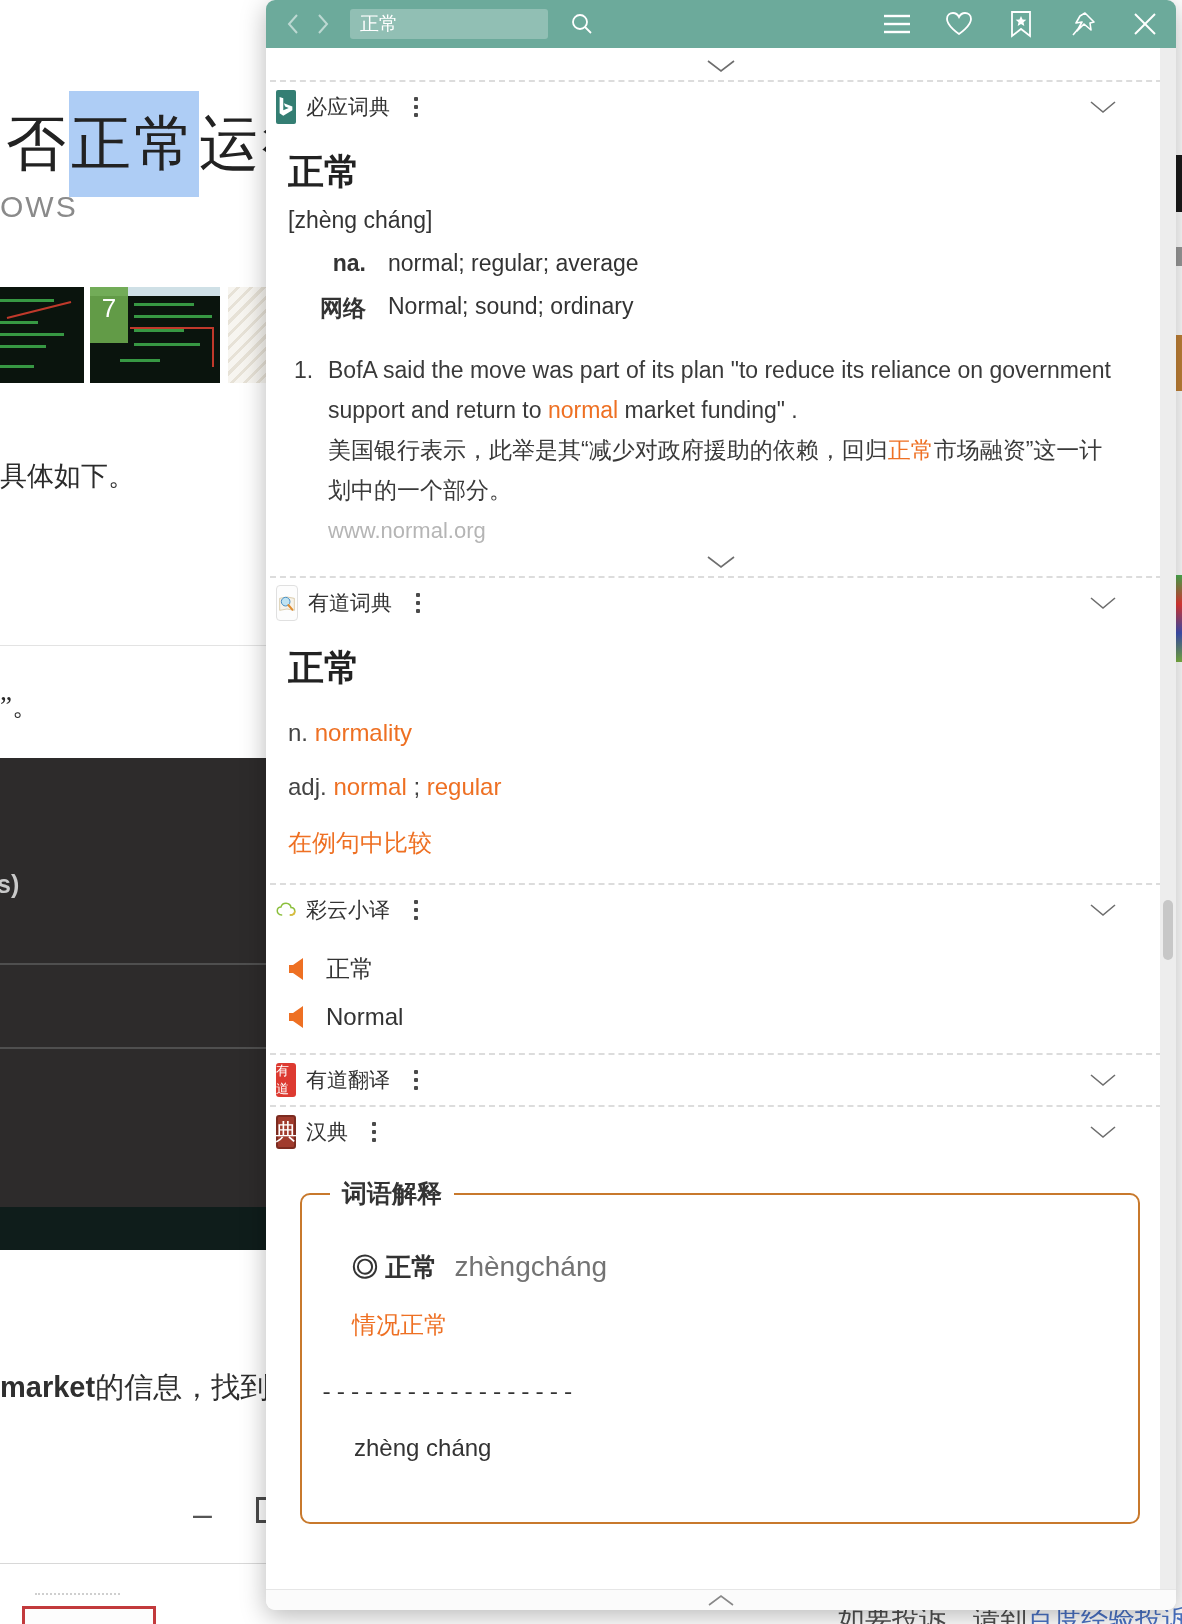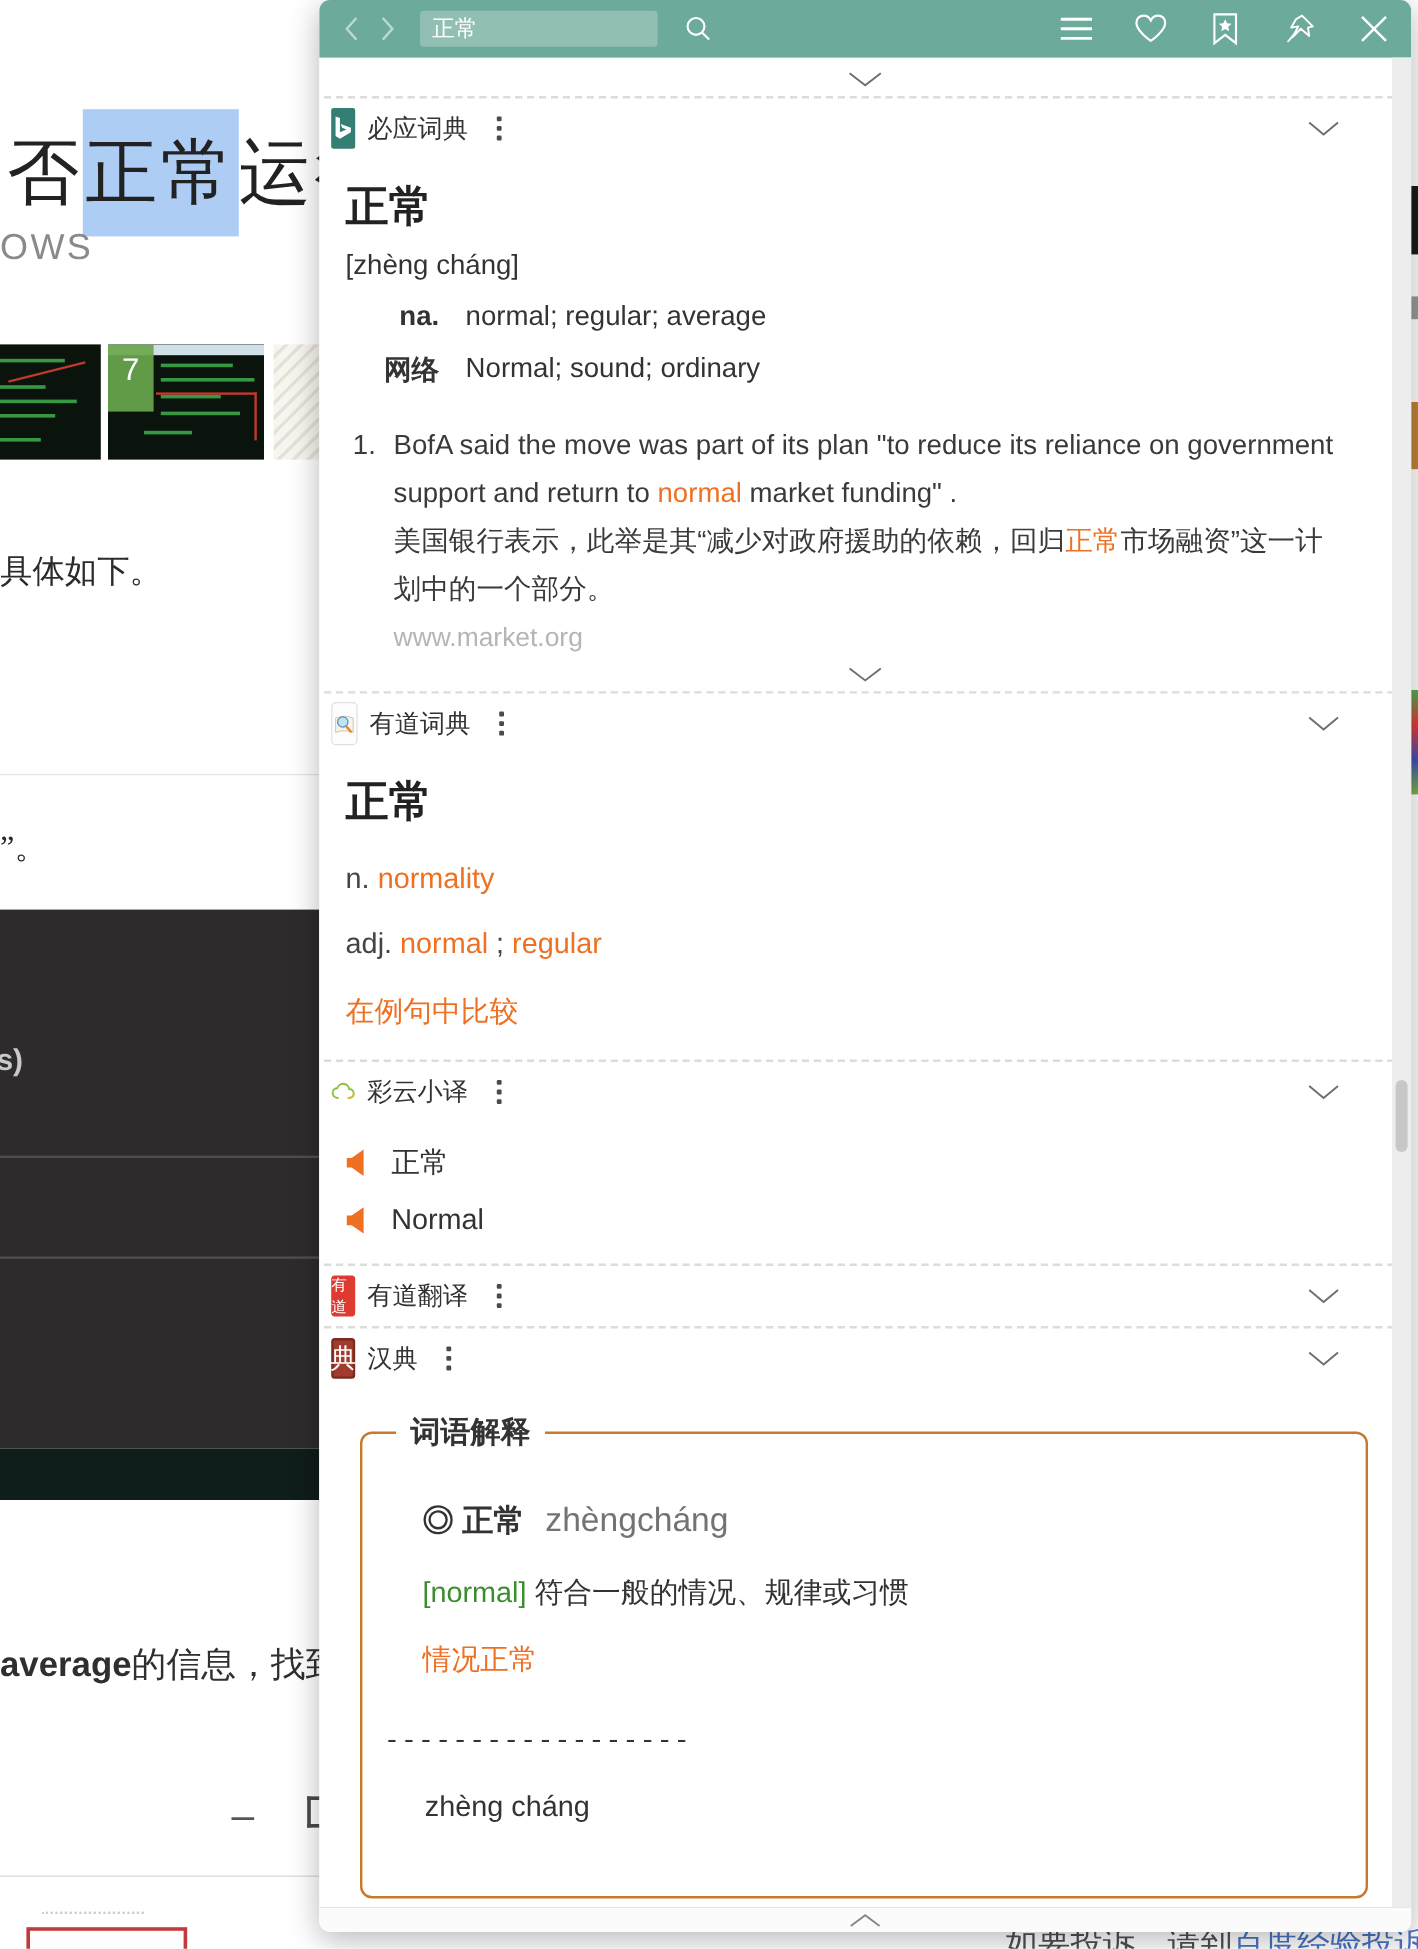--- a/index.html
+++ b/index.html
@@ -158,21 +158,21 @@
 <div class="abs bg-quote">”。</div>
 
 <div class="abs codeblock">
   <div class="ctext">s)</div>
   <div class="cline" style="top:205px;"></div>
   <div class="cline" style="top:289px;"></div>
 </div>
 <div class="abs tealband"></div>
 
 <div class="abs bg-para2">
-  <span class="b">average</span><span class="s">的信息，找到</span>
+  <span class="b">market</span><span class="s">的信息，找到</span>
 </div>
 <div class="abs bg-dash">–</div>
 <div class="abs bg-sq"></div>
 <div class="abs bg-divider2"></div>
 <div class="abs bg-dotted"></div>
 <div class="abs bg-redbox"></div>
 <div class="abs bg-footer">
   <span>如要投诉，请到</span><span class="lnk">百度经验投诉中心</span>
 </div>
 <div class="abs edge e1"></div>
@@ -268,21 +268,21 @@
       <span class="pos">网络</span>
       <span class="meaning">Normal; sound; ordinary</span>
     </div>
     <div class="example">
       <span class="num">1.</span>
       <span class="extext">
         <span>BofA said the move was part of its plan "to reduce its reliance on government support and return to </span><span class="orange">normal</span><span> market funding" .</span><br>
         <span>美国银行表示，此举是其“减少对政府援助的依赖，回归</span><span class="orange">正常</span><span>市场融资”这一计划中的一个部分。</span>
       </span>
     </div>
-    <div class="src">www.market.org</div>
+    <div class="src">www.normal.org</div>
     <div class="scroll-hint">
       <svg width="42" height="16" viewBox="0 0 42 16">
           <polyline points="8,3 21,13 34,3" fill="none" stroke="#6e6e6e" stroke-width="1.6"></polyline>
         </svg>
     </div>
     <div class="dashed"></div>
 
     <div class="sec-head">
       <div class="sec-icon yd-dict-logo">
         <svg width="30" height="30" viewBox="0 0 30 30">
@@ -380,23 +380,20 @@
             <polyline points="3,2 15,12 27,2" fill="none" stroke="#6e6e6e" stroke-width="1.6"></polyline>
           </svg>
       </div>
     </div>
 
     <fieldset class="hd-box">
       <legend>词语解释</legend>
       <div class="hd-entry">
         <span class="head">◎ 正常</span>
         <span class="py">zhèngcháng</span>
-      </div>
-      <div class="hd-def">
-        <span class="tag">[normal]</span><span> 符合一般的情况、规律或习惯</span>
       </div>
       <div class="hd-ex">情况正常</div>
       <div class="hd-dashes">------------------</div>
       <div class="hd-gpy">zhèng cháng</div>
     </fieldset>
   </div>
 
   <div class="pscroll">
     <div class="thumb-bar"></div>
   </div>

